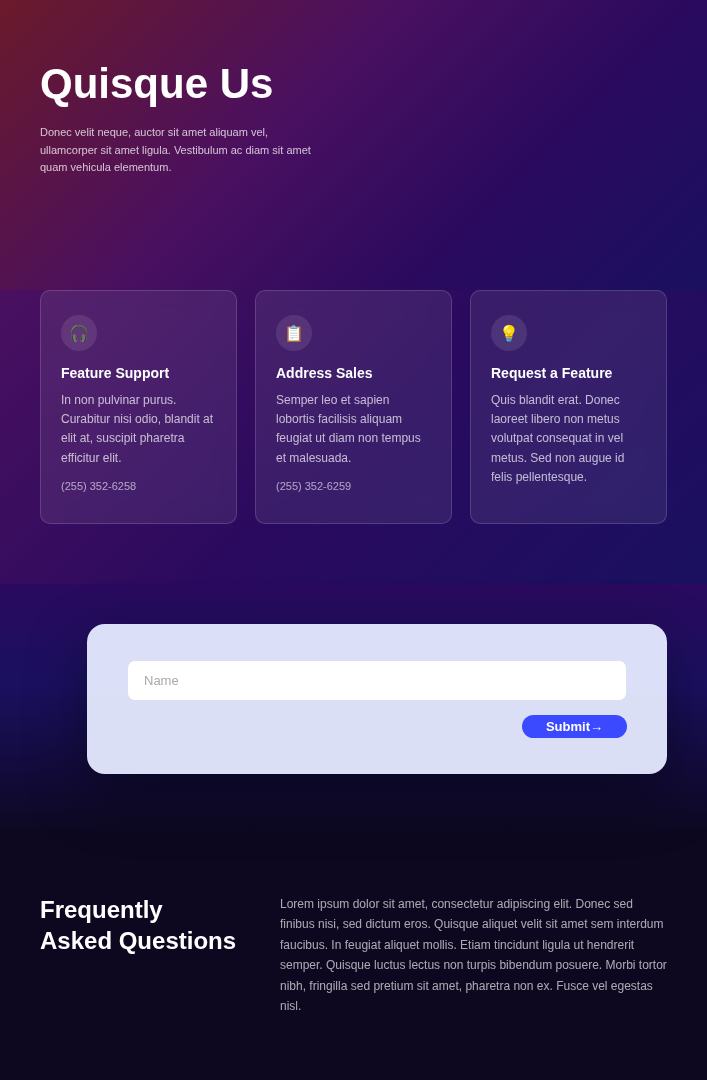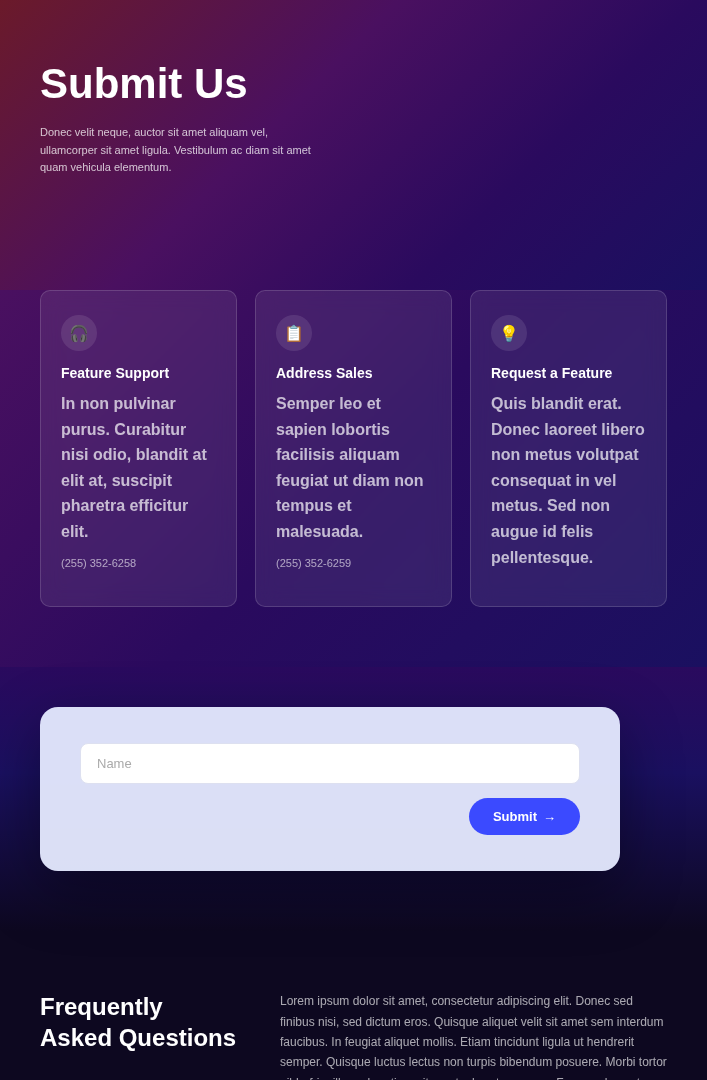--- a/index.html
+++ b/index.html
@@ -56,37 +56,36 @@
       margin-bottom: 14px;
       font-size: 16px;
     }
     .card-title {
       font-size: 14px;
       font-weight: 700;
       color: #fff;
       margin-bottom: 10px;
     }
     .card-desc {
-      font-size: 16px;
+      font-size: 12px;
       color: rgba(255,255,255,0.7);
       line-height: 1.6;
       margin-bottom: 12px;
-      font-weight: bold;
     }
     .card-phone {
       font-size: 11px;
       color: rgba(255,255,255,0.6);
     }
 
     
     .form-section {
       background: linear-gradient(180deg, #2a0a5e 0%, #1a1060 40%, #0d0820 100%);
       padding: 40px 40px 60px 40px;
       display: flex;
-      justify-content: flex-start;
+      justify-content: flex-end;
     }
     .form-container {
       background: rgba(230,235,255,0.95);
       border-radius: 18px;
       padding: 36px 40px;
       width: 100%;
       max-width: 580px;
       box-shadow: 0 20px 60px rgba(0,0,0,0.4);
     }
     .form-row {
@@ -121,27 +120,26 @@
     .form-textarea::placeholder { color: #aaa; }
     .form-submit-row {
       display: flex;
       justify-content: flex-end;
     }
     .submit-btn {
       background: #3b4aff;
       color: #fff;
       border: none;
       border-radius: 24px;
-      padding: 11px 24px;
+      padding: 4px 24px;
       font-size: 13px;
       font-weight: 600;
       cursor: pointer;
       display: flex;
       align-items: center;
-      gap: 6px;
     }
 
     
     .faq-section {
       background: #0d0820;
       padding: 60px 40px 60px 40px;
       display: flex;
       gap: 40px;
     }
     .faq-left {
@@ -169,21 +167,21 @@
     .faq-answer {
       font-size: 12px;
       color: rgba(255,255,255,0.65);
       line-height: 1.7;
     }
   </style>
 </head>
 <body>
 
 <section class="hero">
-  <h1 class="hero-title">Submit Us</h1>
+  <h1 class="hero-title">Quisque Us</h1>
   <p class="hero-desc">Donec velit neque, auctor sit amet aliquam vel, ullamcorper sit amet ligula. Vestibulum ac diam sit amet quam vehicula elementum.</p>
 </section>
 
 <section class="cards-section">
 
   <div class="card">
     <div class="card-icon">🎧</div>
     <div class="card-title">Feature Support</div>
     <div class="card-desc">In non pulvinar purus. Curabitur nisi odio, blandit at elit at, suscipit pharetra efficitur elit.</div>
     <div class="card-phone">(255) 352-6258</div>

